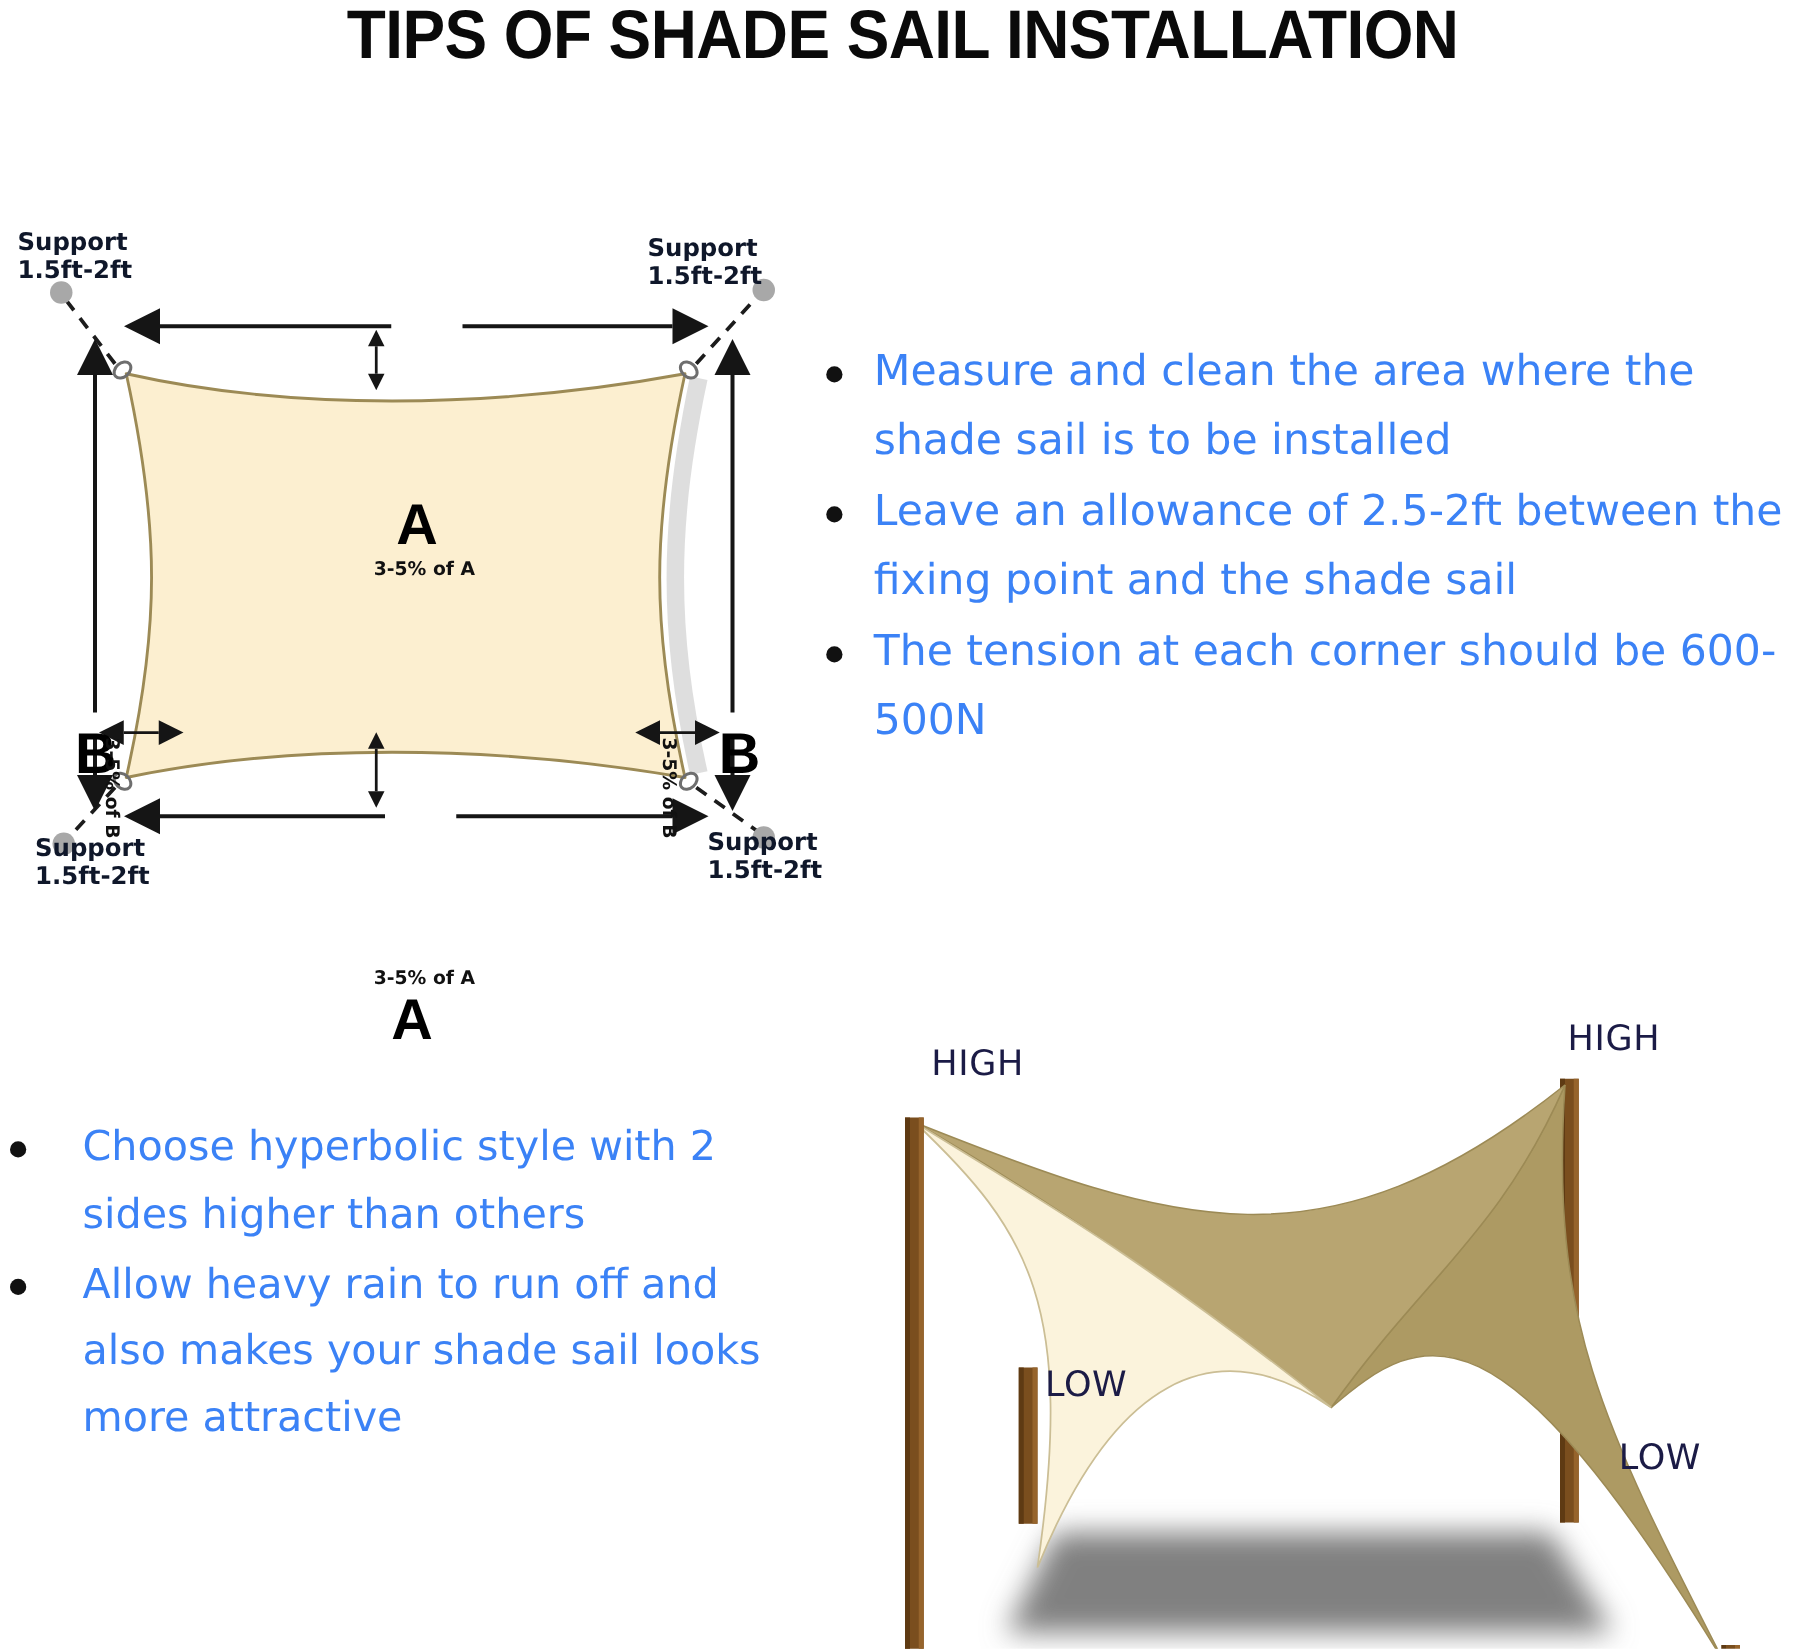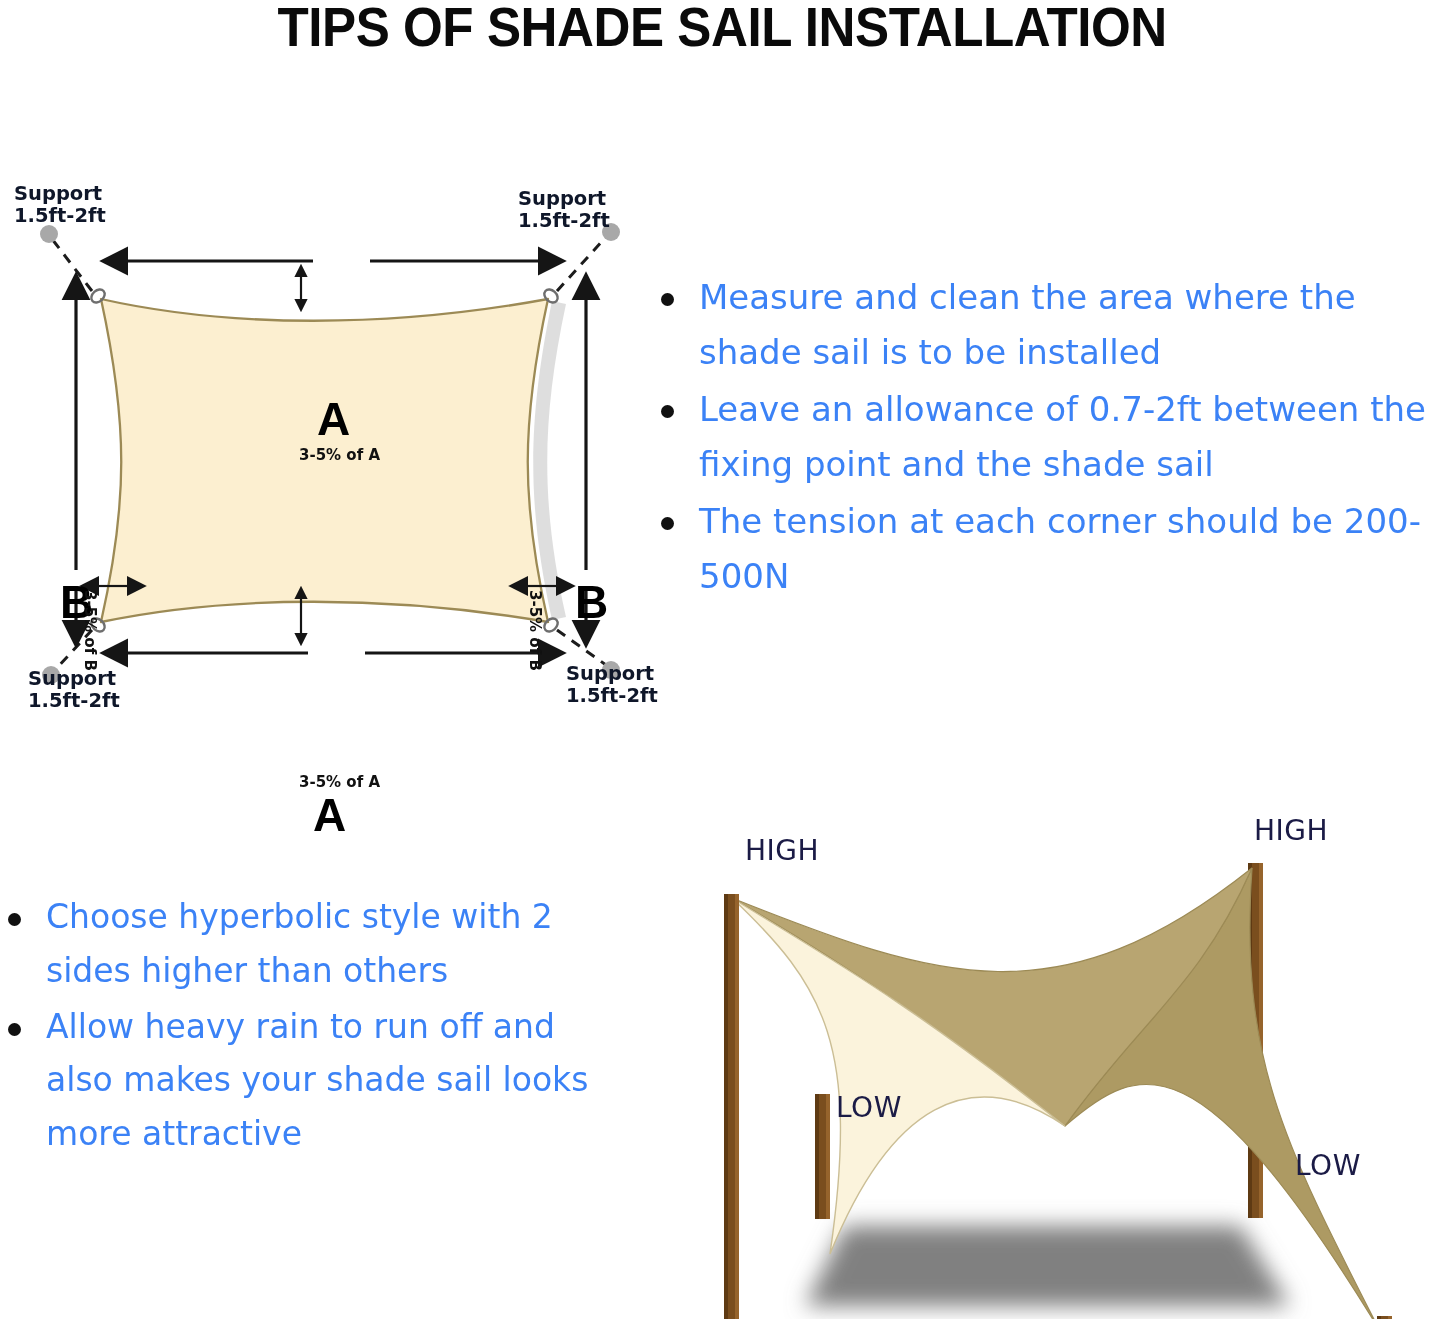--- a/index.html
+++ b/index.html
@@ -122,21 +122,21 @@
     content: "";
     position: absolute;
     left: 16px;
     top: 23px;
     width: 13px;
     height: 13px;
     border-radius: 50%;
     background: #111;
   }
   #bullets-left ul.bullets li {
-    padding-left: 46px;
+    padding-left: 66px;
     font-size: 33px;
     line-height: 1.63;
   }
   #bullets-left ul.bullets li::before {
     left: 8px;
   }
 
   
   #sail-illustration {
     left: 640px; top: 790px;
@@ -275,22 +275,22 @@
 
   <div class="pct" id="pct-a-top">3-5% of A</div>
   <div class="pct" id="pct-a-bottom">3-5% of A</div>
   <div class="pct" id="pct-b-left">3-5% of B</div>
   <div class="pct" id="pct-b-right">3-5% of B</div>
 </div>
 
 <div class="panel" id="bullets-right">
   <ul class="bullets">
     <li>Measure and clean the area where the shade sail is to be installed</li>
-    <li>Leave an allowance of 0.7-2ft between the fixing point and the shade sail</li>
-    <li>The tension at each corner should be 200-500N</li>
+    <li>Leave an allowance of 2.5-2ft between the fixing point and the shade sail</li>
+    <li>The tension at each corner should be 600-500N</li>
   </ul>
 </div>
 
 <div class="panel" id="bullets-left">
   <ul class="bullets">
     <li>Choose hyperbolic style with 2 sides higher than others</li>
     <li>Allow heavy rain to run off and also makes your shade sail looks more attractive</li>
   </ul>
 </div>
 

